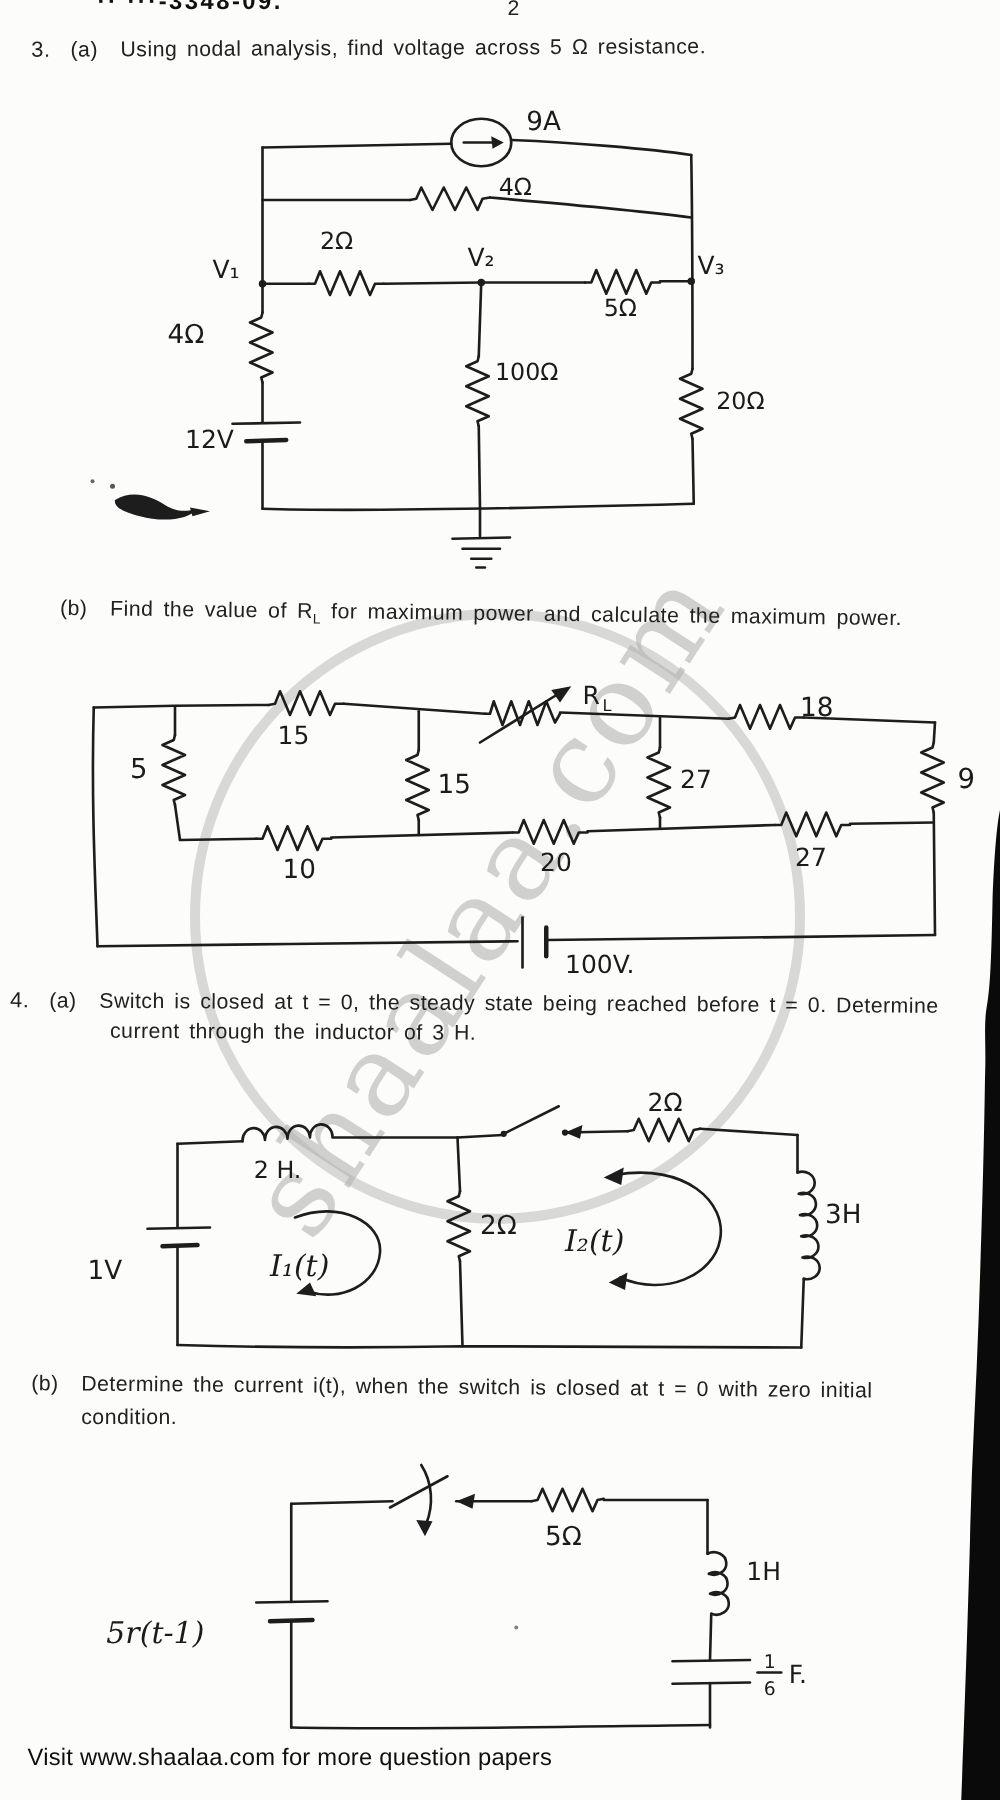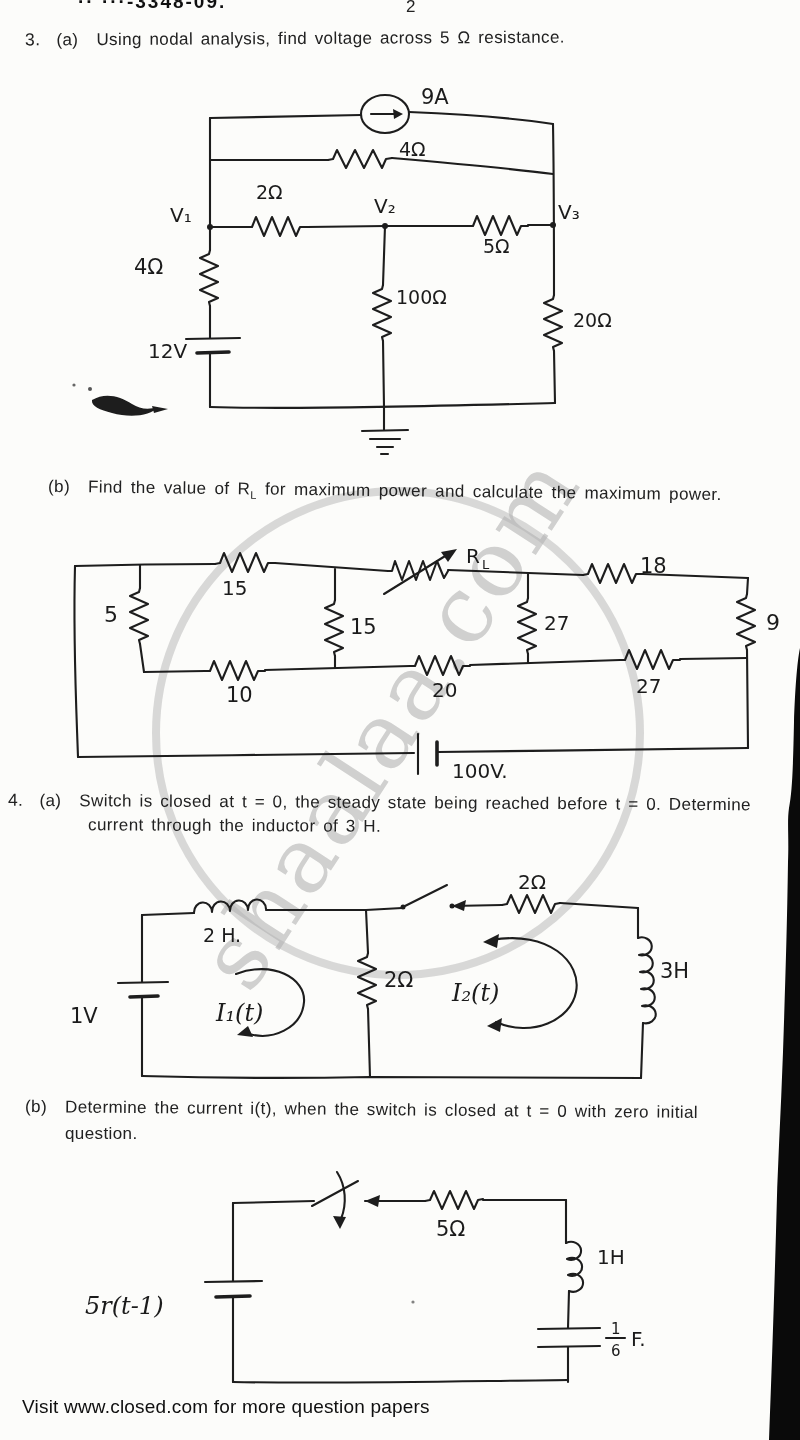--- a/index.html
+++ b/index.html
@@ -57,24 +57,24 @@
   <span class="qnum">4.</span><span class="qpart">(a)</span><span>Switch is closed at t = 0, the steady state being reached before t = 0.  Determine</span>
 </div>
 <div class="qline" style="left:88px;top:816px;transform:rotate(.3deg)">
   <span>current through the inductor of 3 H.</span>
 </div>
 
 <div class="qline" style="left:25px;top:1100px;transform:rotate(.5deg)">
   <span class="qpart">(b)</span><span>Determine the current i(t), when the switch is closed at t = 0 with zero initial</span>
 </div>
 <div class="qline" style="left:65px;top:1124px">
-  <span>question.</span>
-</div>
-
-<div class="footer">Visit www.closed.com for more question papers</div>
+  <span>condition.</span>
+</div>
+
+<div class="footer">Visit www.shaalaa.com for more question papers</div>
 
 <svg class="art" width="800" height="1440" viewBox="0 0 800 1440">
 
   <g>
     <path class="wire" d="M210,118 L361,115"></path>
     <ellipse class="wire" cx="385" cy="114" rx="24" ry="19"></ellipse>
     <path class="wire" d="M371,114 L396,114"></path>
     <polygon class="fillk" points="403,114 393,109 394,119"></polygon>
     <path class="wire" d="M409,112 C460,114 520,119 553,124"></path>
     <path class="wire" d="M553,124 C554,180 554,240 554,295"></path>

